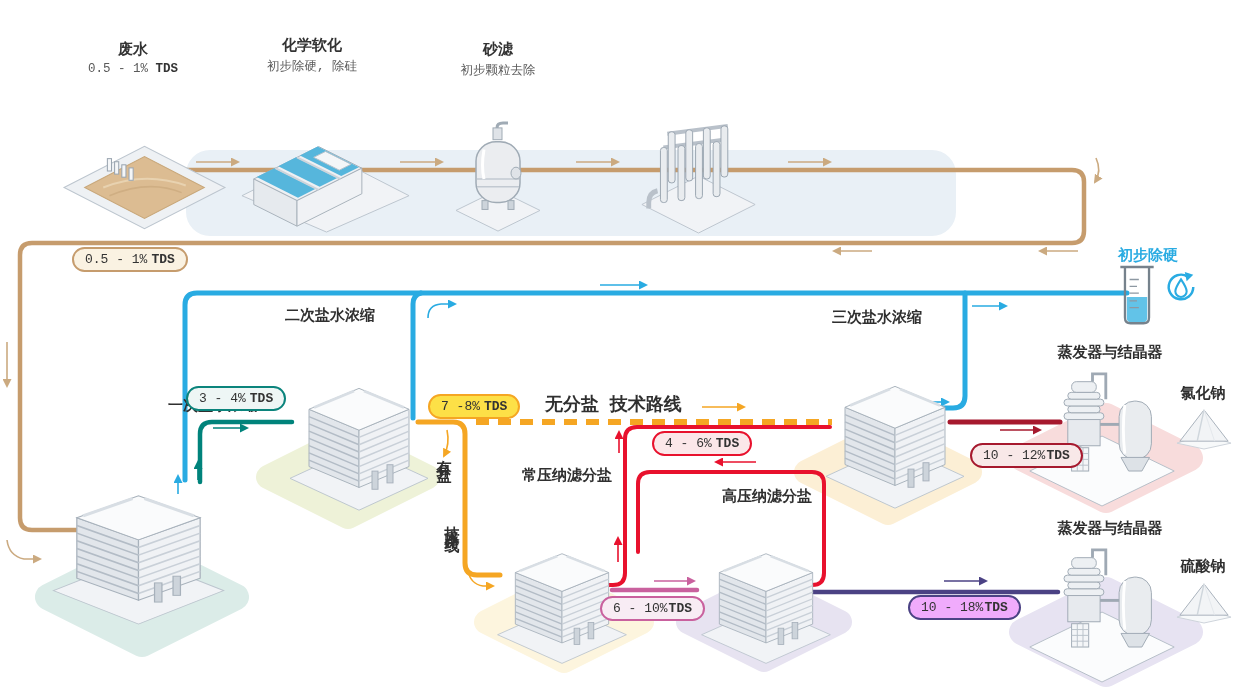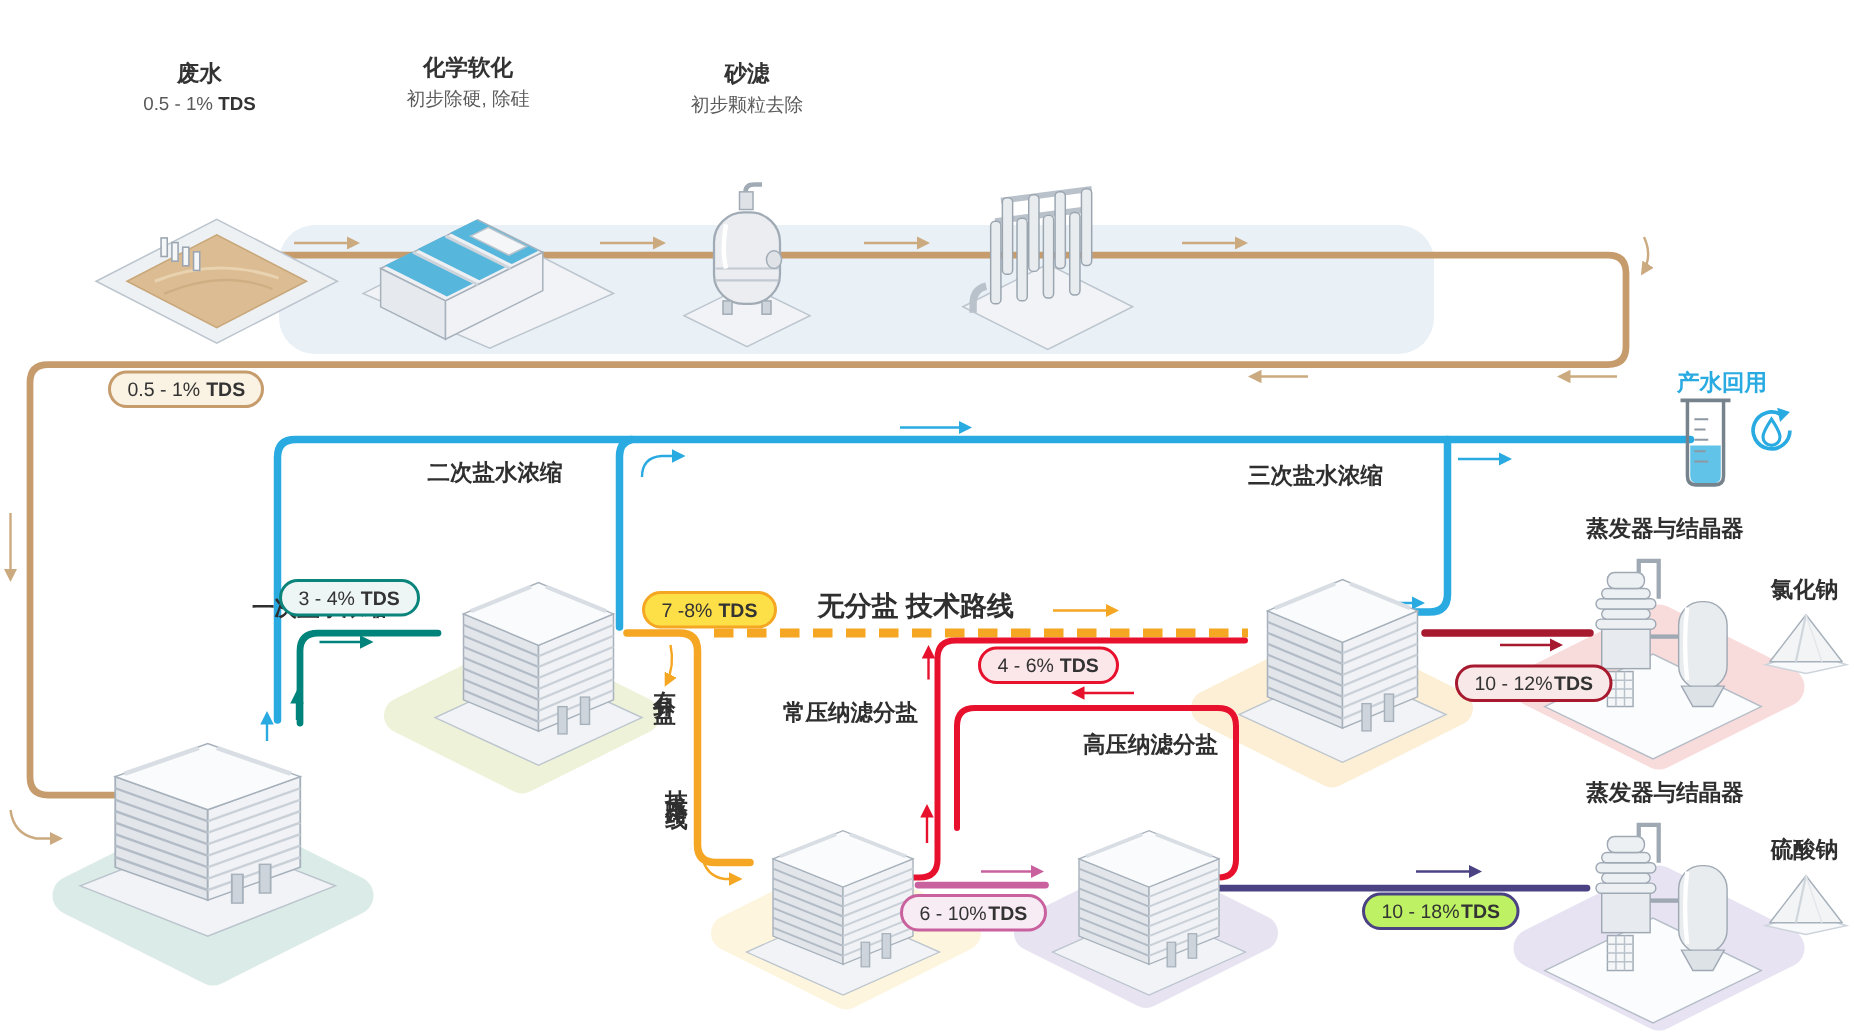--- a/index.html
+++ b/index.html
@@ -1,17 +1,17 @@
 <!DOCTYPE html>
 <html><head>
 <meta charset="utf-8">
 <style>
   html,body{margin:0;padding:0;background:#fff;}
   #canvas{position:relative;width:1236px;height:690px;background:#fff;overflow:hidden;
-          font-family:Liberation Sans, sans-serif;color:#2f2f2f;}
+          font-family:Liberation Mono, monospace;color:#2f2f2f;}
   #lines{position:absolute;left:0;top:0;z-index:1;}
   .ic{position:absolute;z-index:2;overflow:visible;}
   .lbl{position:absolute;z-index:3;white-space:nowrap;}
   .pre{position:absolute;z-index:3;transform:translateX(-50%);text-align:center;white-space:nowrap;}
   .pre-name{font-weight:bold;font-size:15px;color:#333;}
   .pre-desc{font-size:12.5px;color:#5a5a5a;margin-top:3px;}
   .pre-desc b{color:#333;}
   .stage-label{font-weight:bold;font-size:15px;transform:translateX(-50%);}
   .reuse-label{font-weight:bold;font-size:15px;color:#29ABE2;transform:translateX(-50%);}
   .route-label{font-weight:bold;font-size:18px;}
@@ -19,21 +19,21 @@
   .badge{position:absolute;z-index:3;white-space:nowrap;font-size:13px;line-height:17px;
          padding:2px 11px;border-radius:14px;border:2px solid #999;background:#fff;color:#333;}
   .badge .bu{font-weight:bold;margin-left:4px;}
   .badge.tight .bu{margin-left:1px;}
   .b-tan{border-color:#C69C6D;background:#faf2e2;}
   .b-teal{border-color:#0B847C;background:#eef6f5;}
   .b-orange{border-color:#F5A623;background:#fde047;}
   .b-red{border-color:#E8112D;background:#fbe7e9;}
   .b-darkred{border-color:#A6192E;background:#f8e8e8;margin-top:48px;}
   .b-pink{border-color:#C9619E;background:#f8ecf4;}
-  .b-purple{border-color:#4B4284;background:#bef264;}
+  .b-purple{border-color:#4B4284;background:#f0abfc;}
 </style>
 </head>
 <body>
 
 <div id="canvas">
 
   <svg width="0" height="0" style="position:absolute" aria-hidden="true">
     <defs>
       <g id="sym-plant">
         <polygon points="6,128 75,93 144,128 75,163" fill="#f1f3f6" stroke="#bcc5ce"></polygon>
@@ -278,21 +278,21 @@
 
   <div class="lbl stage-label" style="left:213px;top:396px">一次盐水浓缩</div>
   <div class="lbl stage-label" style="left:330px;top:306px">二次盐水浓缩</div>
   <div class="lbl stage-label" style="left:877px;top:308px">三次盐水浓缩</div>
   <div class="lbl stage-label" style="left:567px;top:466px">常压纳滤分盐</div>
   <div class="lbl stage-label" style="left:767px;top:487px">高压纳滤分盐</div>
   <div class="lbl stage-label" style="left:1110px;top:343px">蒸发器与结晶器</div>
   <div class="lbl stage-label" style="left:1203px;top:384px">氯化钠</div>
   <div class="lbl stage-label" style="left:1110px;top:519px">蒸发器与结晶器</div>
   <div class="lbl stage-label" style="left:1203px;top:557px">硫酸钠</div>
-  <div class="lbl reuse-label" style="left:1148px;top:246px">产水回用</div>
+  <div class="lbl reuse-label" style="left:1148px;top:246px">初步除硬</div>
 
   <div class="lbl route-label" style="left:545px;top:392px">无分盐  技术路线</div>
   <div class="lbl v-label" style="left:432px;top:448px">有分盐</div>
   <div class="lbl v-label" style="left:440px;top:514px">技术路线</div>
 
   <div class="badge b-tan" style="left:72px;top:247px"><span class="bv">0.5 - 1%</span><span class="bu">TDS</span></div>
   <div class="badge b-teal" style="left:186px;top:386px"><span class="bv">3 - 4%</span><span class="bu">TDS</span></div>
   <div class="badge b-orange" style="left:428px;top:394px"><span class="bv">7 -8%</span><span class="bu">TDS</span></div>
   <div class="badge b-red" style="left:652px;top:431px"><span class="bv">4 - 6%</span><span class="bu">TDS</span></div>
   <div class="badge b-darkred tight" style="left:970px;top:395px"><span class="bv">10 - 12%</span><span class="bu">TDS</span></div>

